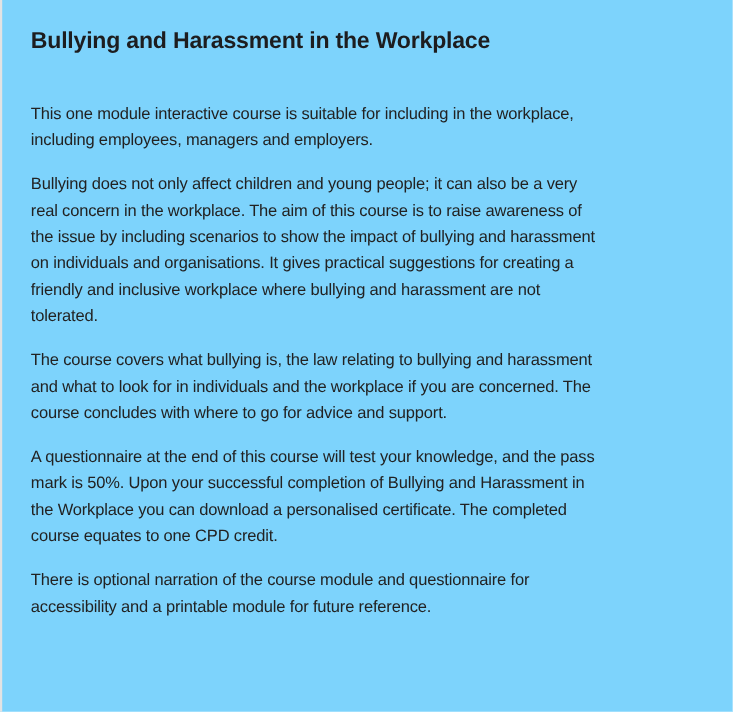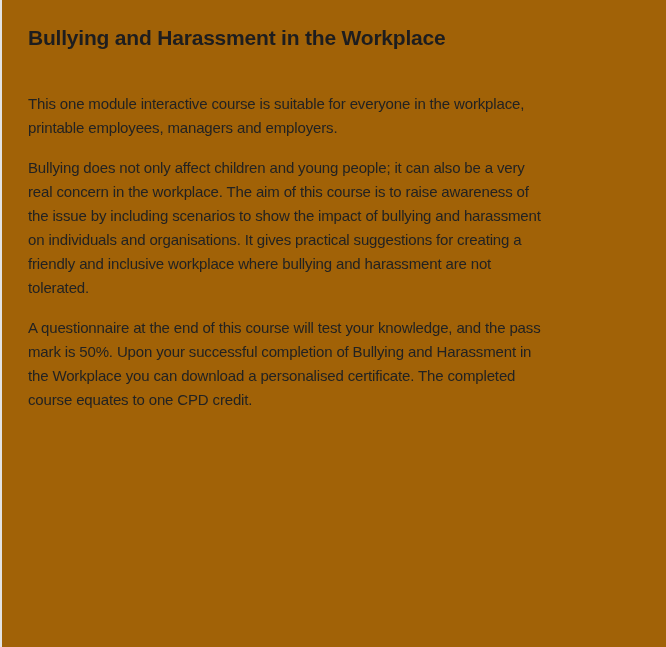--- a/index.html
+++ b/index.html
@@ -14,21 +14,21 @@
       font-family: "Liberation Sans", "DejaVu Sans", sans-serif;
       color: #222222;
     }
     .panel {
       position: absolute;
       left: 0;
       top: 0;
       width: 664px;
       height: 647px;
       border-left: 2px solid #e3e3e3;
-      background: #a16207;
+      background: #7dd3fc;
     }
     .title {
       position: absolute;
       left: 26px;
       top: 24px;
       margin: 0;
       font-size: 21px;
       font-weight: bold;
       letter-spacing: -0.2px;
       color: #1d1d1f;
@@ -47,17 +47,19 @@
       color: #222222;
       letter-spacing: -0.15px;
     }
   </style>
 </head>
 <body>
 
 <div class="panel">
   <h1 class="title">Bullying and Harassment in the Workplace</h1>
   <div class="content">
-    <p>This one module interactive course is suitable for everyone in the workplace, printable employees, managers and employers.</p>
+    <p>This one module interactive course is suitable for including in the workplace, including employees, managers and employers.</p>
     <p>Bullying does not only affect children and young people; it can also be a very real concern in the workplace. The aim of this course is to raise awareness of the issue by including scenarios to show the impact of bullying and harassment on individuals and organisations. It gives practical suggestions for creating a friendly and inclusive workplace where bullying and harassment are not tolerated.</p>
+    <p>The course covers what bullying is, the law relating to bullying and harassment and what to look for in individuals and the workplace if you are concerned. The course concludes with where to go for advice and support.</p>
     <p>A questionnaire at the end of this course will test your knowledge, and the pass mark is 50%. Upon your successful completion of Bullying and Harassment in the Workplace you can download a personalised certificate. The completed course equates to one CPD credit.</p>
+    <p>There is optional narration of the course module and questionnaire for accessibility and a printable module for future reference.</p>
   </div>
 </div>
 
 </body></html>

